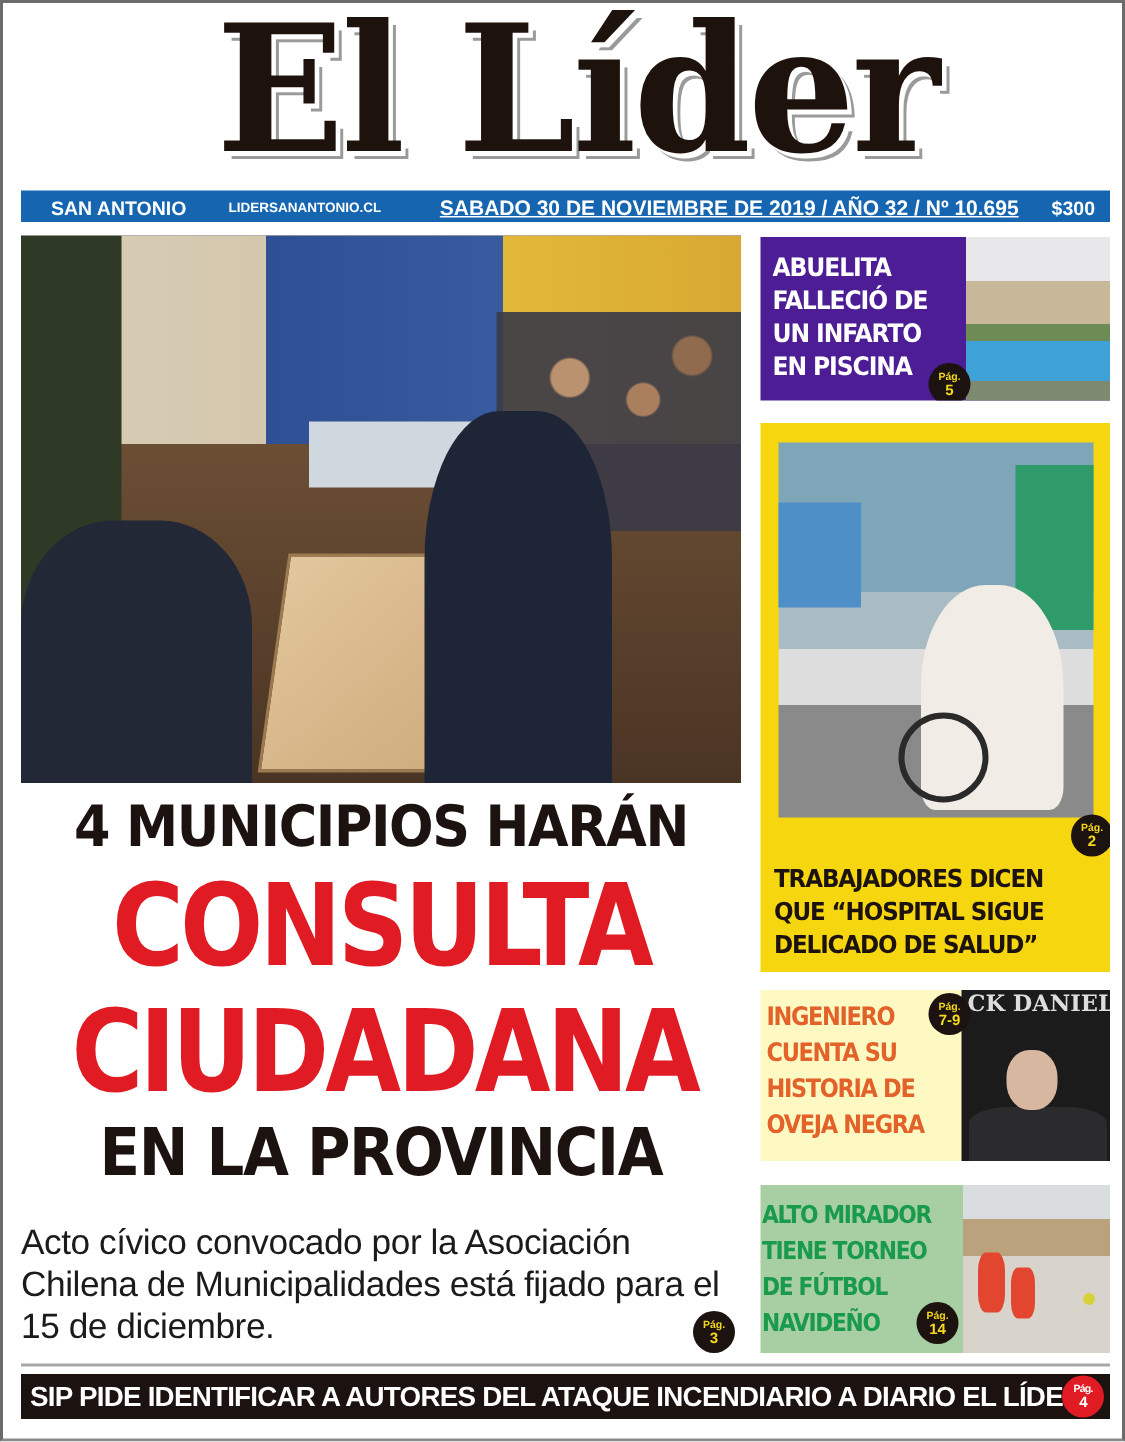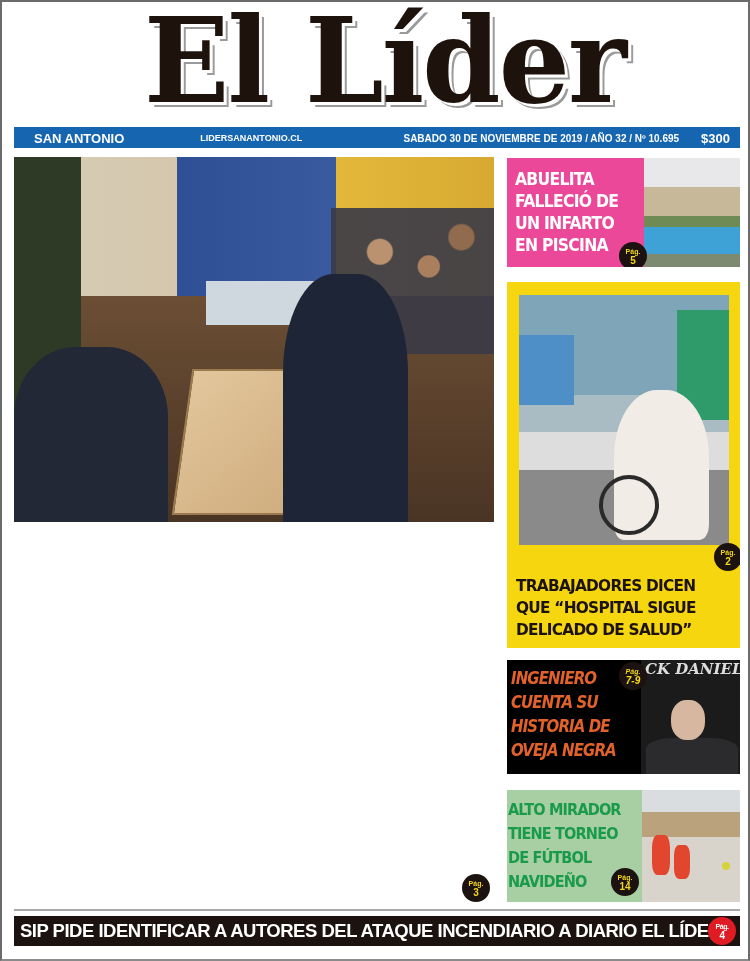--- a/index.html
+++ b/index.html
@@ -2,22 +2,22 @@
 <html><head>
 <meta charset="utf-8">
 <style>
   * { box-sizing: border-box; margin: 0; padding: 0; }
   body { width: 750px; height: 961px; background: #ffffff; font-family: "Liberation Sans", sans-serif; position: relative; overflow: hidden; }
   .page { position: absolute; left: 0; top: 0; width: 750px; height: 961px; border: 2px solid #6b6b6b; border-bottom-color: #8a8a8a; background: #fff; }
   .masthead { position: absolute; left: 0; top: 0; width: 746px; height: 122px; display: flex; align-items: center; justify-content: center; padding-left: 19px; }
   .masthead-title { font-family: "DejaVu Serif", serif; font-weight: bold; font-size: 112px; color: #1e120c; letter-spacing: -2px; line-height: 1; transform: scaleY(1.05); text-shadow: 3px 3px 0 #fff, 5px 5px 0 #9a9a9a; margin-top: -4px; }
   .infobar { position: absolute; left: 12px; top: 125px; width: 726px; height: 21px; background: #1565b0; color: #fff; display: flex; align-items: center; padding: 1px 10px 0 20px; font-family: "Liberation Sans", sans-serif; font-weight: bold; }
   .infobar .city { font-size: 13px; margin-right: 28px; }
-  .infobar .site { font-size: 9px; margin-left: 48px; }
-  .infobar .date { font-size: 10px; margin-left: auto; margin-right: 22px; }
+  .infobar .site { font-size: 9px; }
+  .infobar .date { font-size: 14px; margin-left: auto; margin-right: 22px; text-decoration: underline; }
   .infobar .price { font-size: 13px; }
   .main-photo { position: absolute; left: 12px; top: 155px; width: 480px; height: 365px; overflow: hidden; background: #5e5650; }
   .main-photo .wall { position: absolute; left: 0; top: 0; width: 100%; height: 38%; background: linear-gradient(90deg, #d9cdb6 0%, #d4c7ae 34%, #2f4f95 34%, #3a5aa0 67%, #e2b83a 67%, #d8a931 100%); }
   .main-photo .floor { position: absolute; left: 0; top: 38%; width: 100%; height: 62%; background: linear-gradient(180deg, #6b4e34, #4a3424); }
   .main-photo .curtain { position: absolute; left: 0; top: 0; width: 14%; height: 100%; background: #2f3a26; }
   .main-photo .box { position: absolute; left: 35%; top: 58%; width: 40%; height: 40%; background: linear-gradient(135deg, #e3c69c, #c9a676); border: 2px solid #9a7a4e; transform: skewX(-8deg); }
   .main-photo .person1 { position: absolute; left: 0; top: 52%; width: 32%; height: 48%; background: #232836; border-radius: 40% 40% 0 0; }
   .main-photo .person2 { position: absolute; left: 56%; top: 32%; width: 26%; height: 68%; background: #1e2536; border-radius: 40% 40% 0 0; }
   .main-photo .table { position: absolute; left: 40%; top: 34%; width: 30%; height: 12%; background: #cfd8df; }
   .main-photo .crowd { position: absolute; left: 66%; top: 14%; width: 34%; height: 40%; background: radial-gradient(circle at 30% 30%, #b88f76 0 8%, transparent 9%), radial-gradient(circle at 60% 40%, #a57a62 0 8%, transparent 9%), radial-gradient(circle at 80% 20%, #8a6450 0 7%, transparent 8%), #3a3a48; opacity: .9; }
@@ -27,35 +27,35 @@
   .hl-line4 { font-family: "DejaVu Sans", sans-serif; font-weight: bold; font-size: 44px; color: #1c1210; letter-spacing: -1px; line-height: 52px; transform: scaleX(0.9); white-space: nowrap; }
   .lead { position: absolute; left: 12px; top: 812px; width: 485px; font-family: "Liberation Sans", sans-serif; font-size: 23.5px; color: #1c1a1a; line-height: 28px; letter-spacing: -0.3px; }
   .pag-badge { position: absolute; width: 28px; height: 28px; border-radius: 50%; background: #1c1210; color: #f4d81c; font-family: "Liberation Sans", sans-serif; font-weight: bold; text-align: center; display: flex; flex-direction: column; justify-content: center; align-items: center; line-height: 9px; }
   .pag-badge .pg { font-size: 7px; }
   .pag-badge .num { font-size: 10px; }
   .divider { position: absolute; left: 12px; top: 907px; width: 726px; height: 2px; background: #a8a8a8; }
   .bottom-bar { position: absolute; left: 12px; top: 914px; width: 726px; height: 30px; background: #1c1210; color: #fff; font-family: "Liberation Sans", sans-serif; font-weight: bold; font-size: 18.5px; display: flex; align-items: center; padding-left: 6px; letter-spacing: -0.5px; white-space: nowrap; }
   .bottom-bar .pag-badge { background: #e01b24; color: #fff; right: 4px; top: 1px; }
 
   .side-story { position: absolute; left: 505px; width: 233px; overflow: hidden; }
-  .s1 { top: 156px; height: 109px; background: #ec4899; }
+  .s1 { top: 156px; height: 109px; background: #4c1d95; }
   .s1 .title { position: absolute; left: 8px; top: 10px; width: 130px; color: #fff; font-family: "DejaVu Sans", sans-serif; font-weight: bold; font-size: 17px; line-height: 22px; letter-spacing: -0.8px; transform: scaleX(0.92); transform-origin: left; }
   .s1 .photo { position: absolute; left: 137px; top: 0; width: 96px; height: 112px; background: linear-gradient(180deg, #e8e8ea 0 26%, #c8b89a 26% 52%, #6e8a55 52% 62%, #3fa2d6 62% 86%, #7e8a70 86%); }
   .s1 .pag-badge { left: 112px; top: 84px; }
 
   .s2 { top: 280px; height: 366px; background: #f6d70f; }
   .s2 .photo { position: absolute; left: 12px; top: 13px; width: 210px; height: 250px; background: linear-gradient(180deg, #7fa5b8 0 40%, #a9bcc4 40% 55%, #ddd 55% 70%, #8a8a8a 70%); }
   .s2 .photo .curtainL { position: absolute; left: 0; top: 40px; width: 55px; height: 70px; background: #4e8fc8; }
   .s2 .photo .curtainR { position: absolute; right: 0; top: 15px; width: 52px; height: 110px; background: #2f9a6a; }
   .s2 .photo .patient { position: absolute; left: 95px; top: 95px; width: 95px; height: 150px; background: #f1ece6; border-radius: 45% 45% 10% 10%; }
   .s2 .photo .wheel { position: absolute; left: 80px; top: 180px; width: 60px; height: 60px; border: 4px solid #2a2a2a; border-radius: 50%; }
   .s2 .pag-badge { left: 207px; top: 261px; }
   .s2 .title { position: absolute; left: 9px; top: 293px; width: 222px; color: #1c1210; font-family: "DejaVu Sans", sans-serif; font-weight: bold; font-size: 16.5px; line-height: 22px; letter-spacing: -0.8px; transform: scaleX(0.93); transform-origin: left; white-space: nowrap; }
 
-  .s3 { top: 658px; height: 114px; background: #000000; font-style: italic; }
+  .s3 { top: 658px; height: 114px; background: #fef9c3; }
   .s3 .title { position: absolute; left: 4px; top: 6px; width: 135px; color: #e2622a; font-family: "DejaVu Sans", sans-serif; font-weight: bold; font-size: 17px; line-height: 24px; letter-spacing: -1px; transform: scaleX(0.88); transform-origin: left; white-space: nowrap; }
   .s3 .photo { position: absolute; left: 134px; top: 0; width: 99px; height: 114px; background: #1b1b1c; }
   .s3 .photo .logo { position: absolute; left: 4px; top: 0px; color: #ddd; font-family: "DejaVu Serif", serif; font-size: 15px; font-weight: bold; white-space: nowrap; }
   .s3 .photo .face { position: absolute; left: 30px; top: 40px; width: 34px; height: 40px; background: #d8b7a0; border-radius: 45%; }
   .s3 .photo .body { position: absolute; left: 5px; top: 78px; width: 92px; height: 36px; background: #2b2b2e; border-radius: 30% 30% 0 0; }
   .s3 .pag-badge { left: 112px; top: 2px; }
 
   .s4 { top: 788px; height: 112px; background: #a7cfa3; }
   .s4 .title { position: absolute; left: 1px; top: 8px; width: 140px; color: #1a9a4b; font-family: "DejaVu Sans", sans-serif; font-weight: bold; font-size: 16.5px; line-height: 24px; letter-spacing: -1px; transform: scaleX(0.88); transform-origin: left; white-space: nowrap; }
   .s4 .photo { position: absolute; left: 135px; top: 0; width: 98px; height: 112px; background: linear-gradient(180deg, #d9dde0 0 20%, #b9a27c 20% 42%, #d8d4cc 42%); }
@@ -84,21 +84,28 @@
     <div class="wall"></div>
     <div class="floor"></div>
     <div class="curtain"></div>
     <div class="table"></div>
     <div class="crowd"></div>
     <div class="person1"></div>
     <div class="box"></div>
     <div class="person2"></div>
   </div>
 
+  <div class="headline">
+    <div class="hl-line1">4 MUNICIPIOS HARÁN</div>
+    <div class="hl-big">CONSULTA</div>
+    <div class="hl-big">CIUDADANA</div>
+    <div class="hl-line4">EN LA PROVINCIA</div>
+  </div>
 
+  <div class="lead">Acto cívico convocado por la Asociación Chilena de Municipalidades está fijado para el 15 de diciembre.</div>
   <div class="pag-badge" style="left:460px; top:872px;">
     <span class="pg">Pág.</span>
     <span class="num">3</span>
   </div>
 
   <div class="divider"></div>
 
   <div class="bottom-bar">
     <span>SIP PIDE IDENTIFICAR A AUTORES DEL ATAQUE INCENDIARIO A DIARIO EL LÍDER</span>
     <div class="pag-badge">

